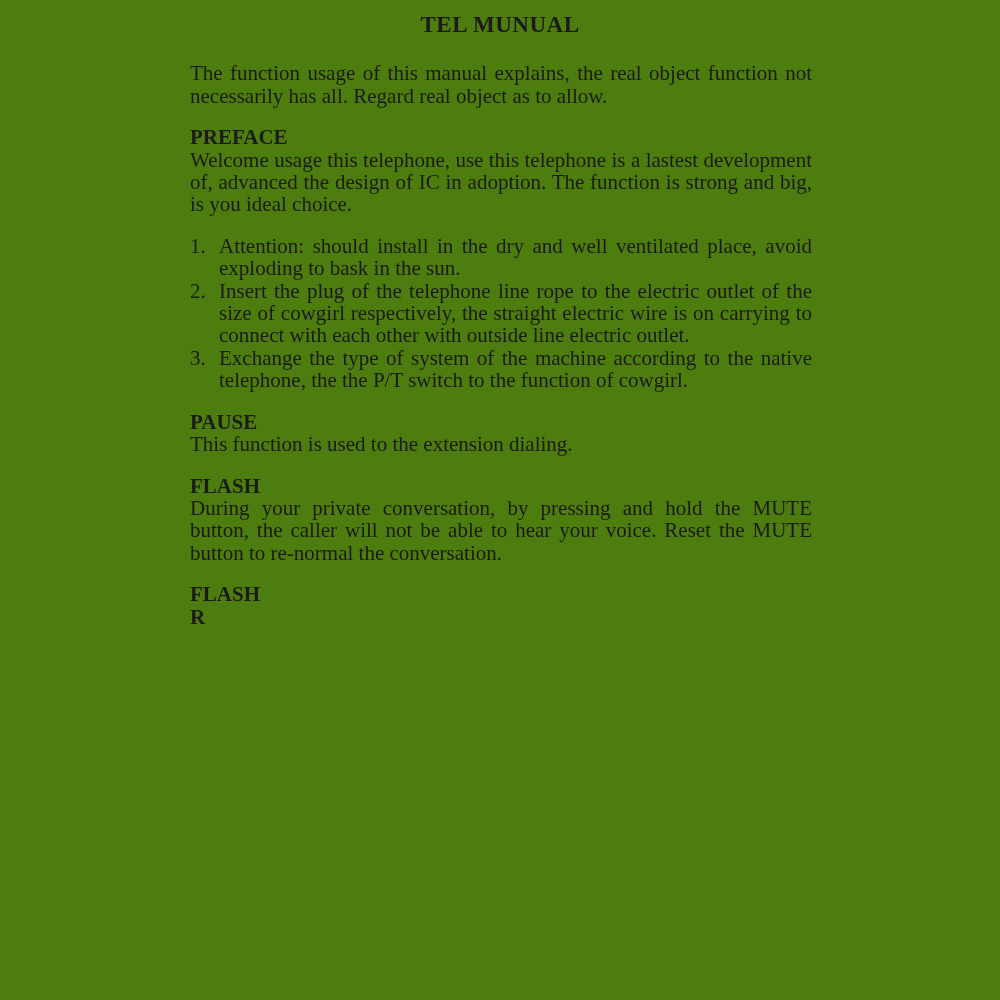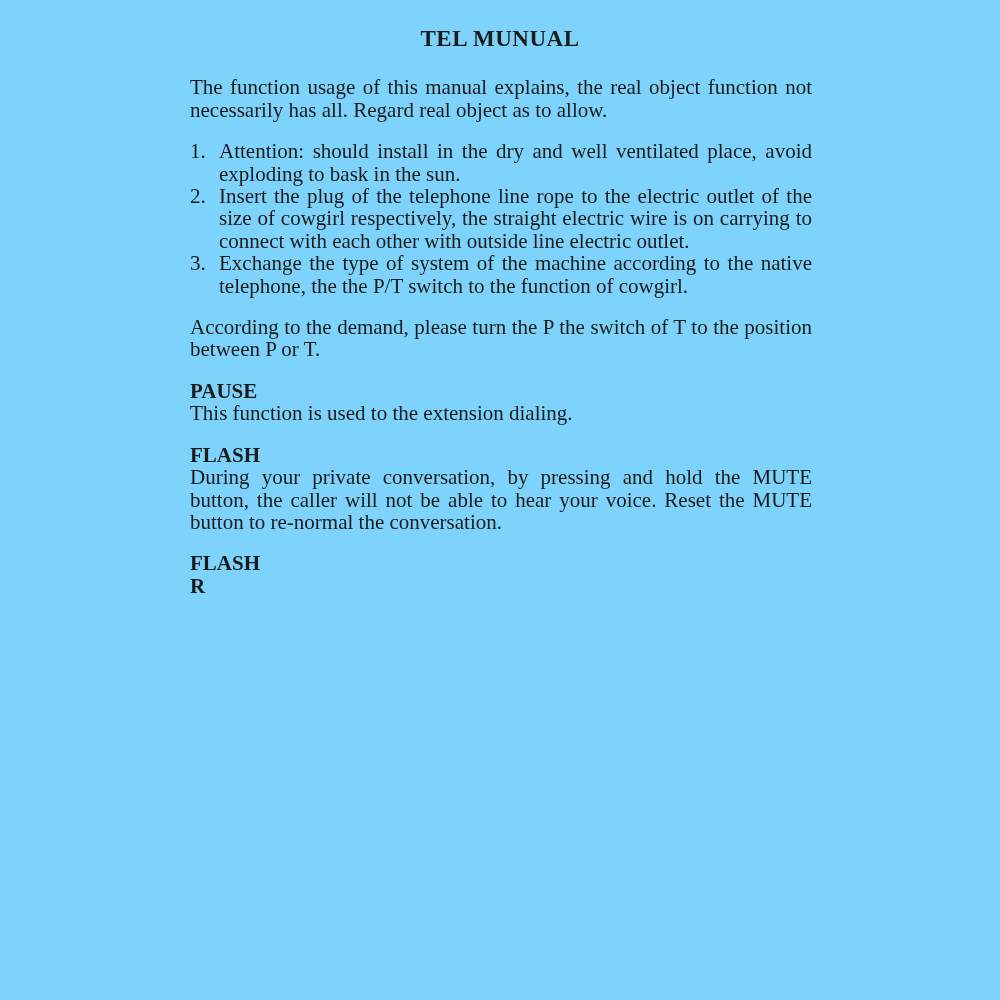--- a/index.html
+++ b/index.html
@@ -4,27 +4,27 @@
 <style>
   html, body {
     margin: 0;
     padding: 0;
     background: #ffffff;
   }
   .page {
     position: relative;
     width: 1000px;
     height: 1000px;
-    background: #7dd3fc;
+    background: #4d7c0f;
     color: #1b1b1b;
     font-family: "Liberation Serif", "DejaVu Serif", serif;
     font-size: 21px;
     line-height: 22.4px;
     box-sizing: border-box;
-    padding: 28px 188px 0 190px;
+    padding: 14px 188px 0 190px;
     overflow: hidden;
   }
   .title {
     font-size: 23px;
     font-weight: bold;
     text-align: center;
     letter-spacing: 0.5px;
     margin: 0 0 26px 0;
     
     position: relative;
@@ -66,40 +66,43 @@
 </style>
 </head>
 <body>
 
 <div class="page">
 
   <h1 class="title">TEL MUNUAL</h1>
 
   <p class="para">The function usage of this manual explains, the real object function not necessarily has all. Regard real object as to allow.</p>
 
+  <div class="section">
+    <h2 class="heading">PREFACE</h2>
+    <p class="para">Welcome usage this telephone, use this telephone is a lastest development of, advanced the design of IC in adoption. The function is strong and big, is you ideal choice.</p>
+  </div>
 
   <div class="section">
     <ol class="install-list">
       <li>
         <span class="num">1.</span>
         <span>Attention: should install in the dry and well ventilated place, avoid exploding to bask in the sun.</span>
       </li>
       <li>
         <span class="num">2.</span>
         <span>Insert the plug of the telephone line rope to the electric outlet of the size of cowgirl respectively, the straight electric wire is on carrying to connect with each other with outside line electric outlet.</span>
       </li>
       <li>
         <span class="num">3.</span>
         <span>Exchange the type of system of the machine according to the native telephone, the the P/T switch to the function of cowgirl.</span>
       </li>
     </ol>
   </div>
 
   <div class="section">
-    <p class="para">According to the demand, please turn the P the switch of T to the position between P or T.</p>
   </div>
 
   <div class="section">
     <h2 class="heading">PAUSE</h2>
     <p class="para">This function is used to the extension dialing.</p>
   </div>
 
   <div class="section">
     <h2 class="heading">FLASH</h2>
     <p class="para">During your private conversation, by pressing and hold the MUTE button, the caller will not be able to hear your voice. Reset the MUTE button to re-normal the conversation.</p>

